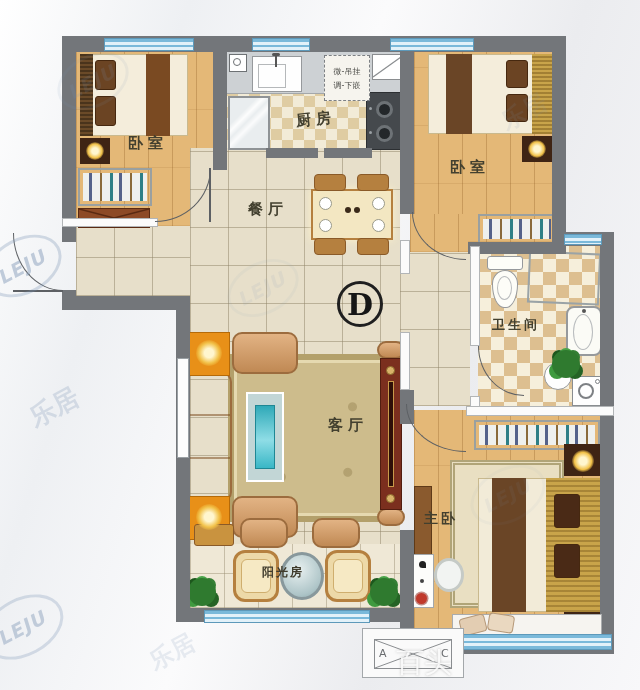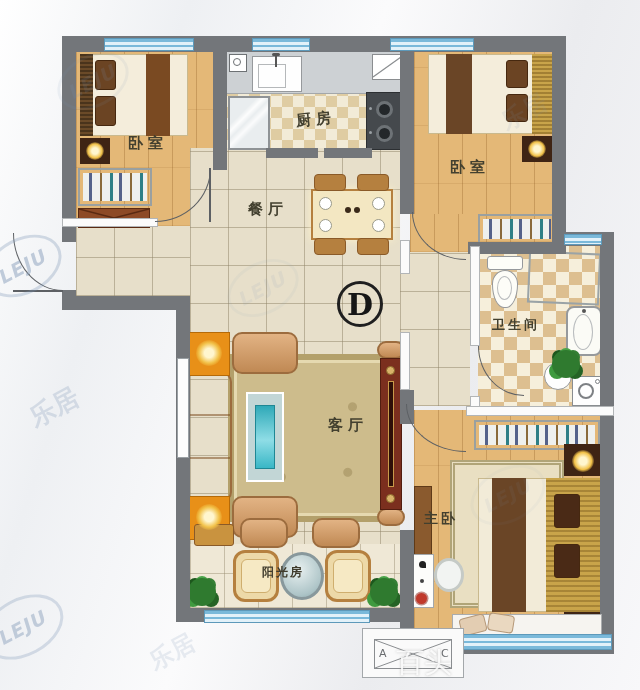--- a/index.html
+++ b/index.html
@@ -126,20 +126,24 @@
 
   <div class="furn" style="left:227px;top:52px;width:173px;height:42px;background:#cdd1d4;border-bottom:1px solid #a3a7aa;"></div>
   <div class="furn" style="left:229px;top:54px;width:18px;height:18px;background:#fff;border:1.5px solid #6d7174;">
     <span style="left:3px;top:3px;width:8px;height:8px;border:1.5px solid #6d7174;border-radius:50%;"></span>
   </div>
   <div class="furn" style="left:252px;top:56px;width:50px;height:36px;background:#fefefe;border:1.5px solid #96999c;">
     <span style="left:5px;top:7px;width:28px;height:24px;border:1px solid #b5b8ba;"></span>
     <span style="left:22px;top:-2px;width:2px;height:12px;background:#555;"></span>
     <span style="left:19px;top:-4px;width:8px;height:3px;background:#555;border-radius:2px;"></span>
   </div>
+  <div class="furn" style="left:324px;top:55px;width:46px;height:46px;background:#f6f4ee;border:1.5px dashed #7d8084;display:flex;flex-direction:column;align-items:center;justify-content:center;gap:3px;z-index:21;">
+    <span style="position:static;font-size:8px;color:#4a4a46;">微-吊挂</span>
+    <span style="position:static;font-size:8px;color:#4a4a46;">调-下嵌</span>
+  </div>
   <div class="furn" style="left:372px;top:54px;width:32px;height:26px;background:#fff;border:1.5px solid #8a8d90;">
     <svg width="29" height="23">
         <line x1="0" y1="22" x2="28" y2="2" stroke="#8a8d90" stroke-width="1.2"></line>
       </svg>
   </div>
   <div class="furn" style="left:228px;top:96px;width:42px;height:54px;background:#e9edef;border:2px solid #8f9396;background-image:linear-gradient(135deg,transparent 30%,rgba(255,255,255,.9) 38%,transparent 46%,rgba(255,255,255,.8) 54%,transparent 62%);"></div>
   <div class="furn" style="left:366px;top:92px;width:36px;height:58px;background:#45494d;border:1px solid #2c2f32;">
     <span style="left:9px;top:8px;width:17px;height:17px;border-radius:50%;background:#23272a;border:3px solid #6d7276;"></span>
     <span style="left:9px;top:32px;width:17px;height:17px;border-radius:50%;background:#23272a;border:3px solid #6d7276;"></span>
     <span style="left:2px;top:14px;width:3px;height:3px;background:#9aa0a4;border-radius:50%;"></span>

